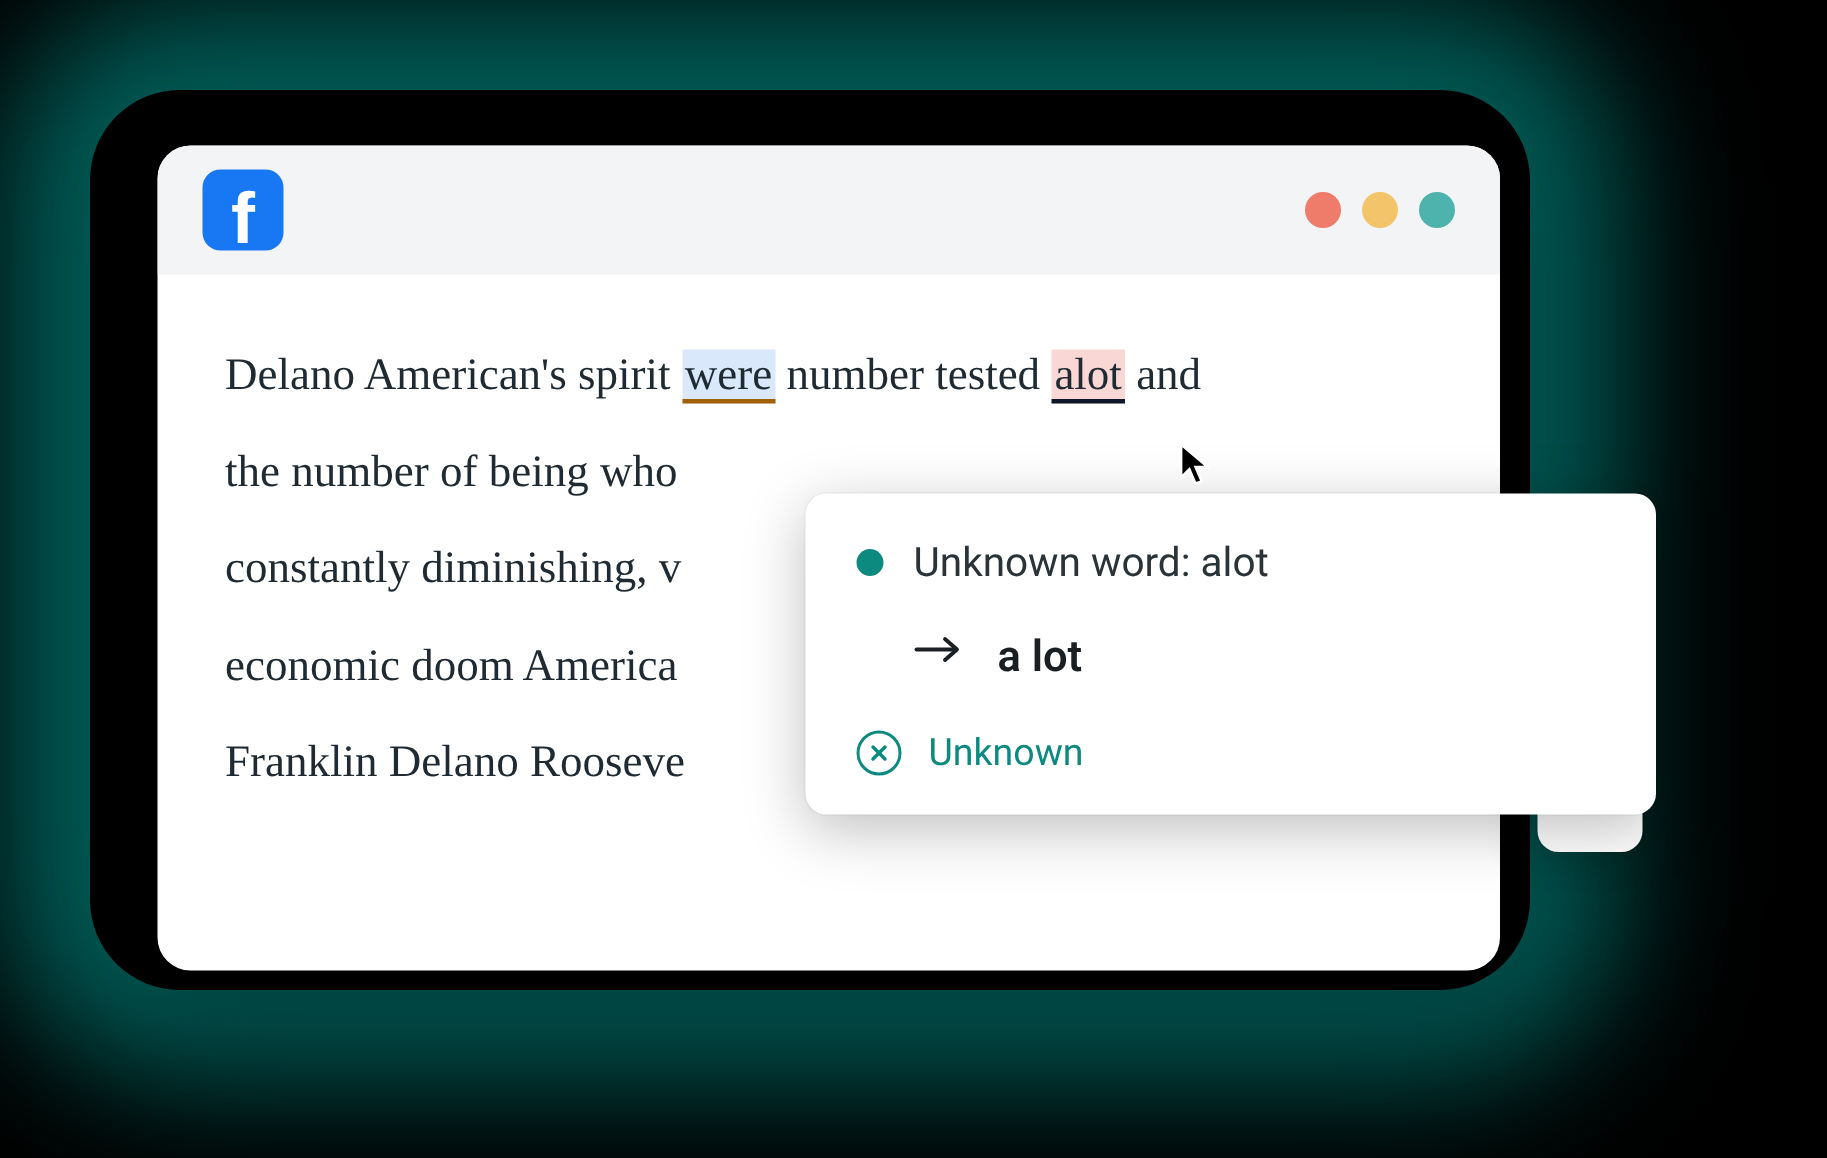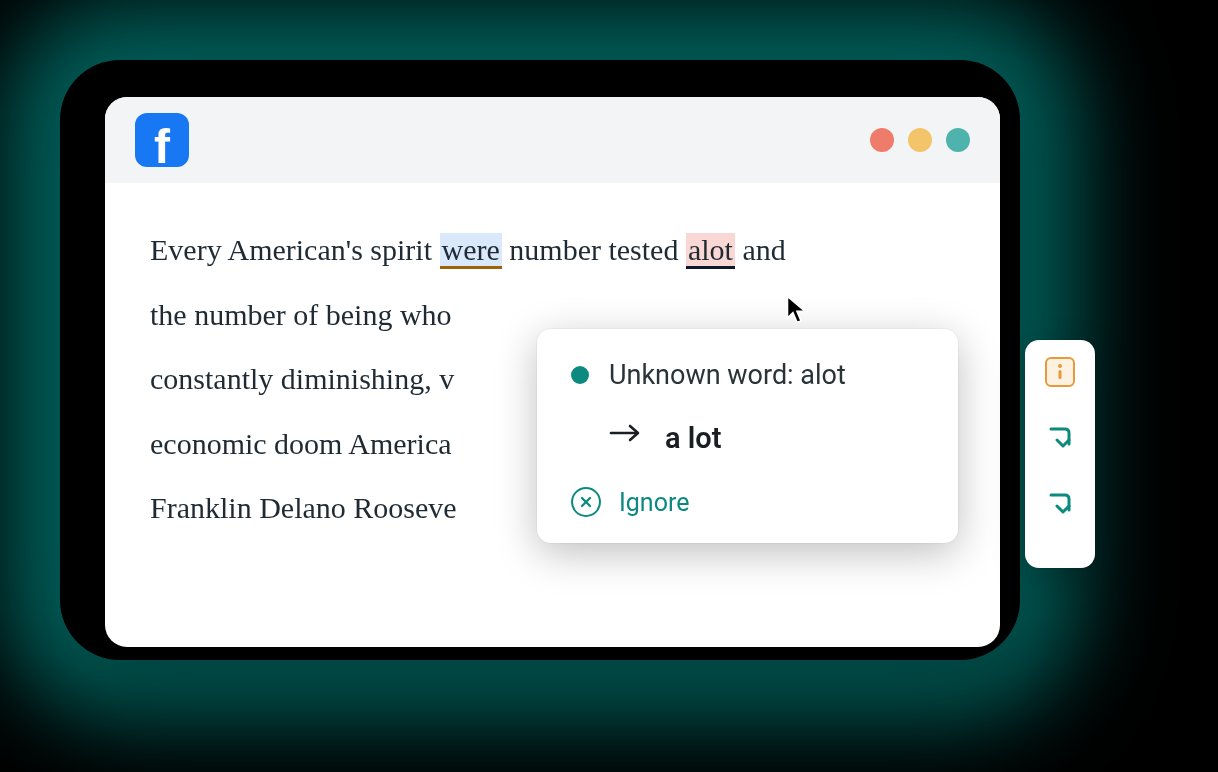--- a/index.html
+++ b/index.html
@@ -88,21 +88,21 @@
   .cursor-icon {
     position: absolute;
     left: 785px;
     top: 295px;
     z-index: 30;
   }
   .popup {
     position: absolute;
     left: 537px;
     top: 329px;
-    width: 421px;
+    width: 567px;
     background: #fff;
     border-radius: 14px;
     box-shadow: 0 10px 40px rgba(0,0,0,0.25), 0 0 0 1px rgba(0,0,0,0.03);
     z-index: 20;
     padding: 30px 34px 26px 34px;
   }
   .popup-title {
     display: flex;
     align-items: center;
     gap: 20px;
@@ -184,21 +184,21 @@
         <span>f</span>
       </div>
     <div class="dots">
       <div class="dot red"></div>
       <div class="dot yellow"></div>
       <div class="dot teal"></div>
     </div>
   </div>
   <div class="content">
     <div>
-      <span>Every American's spirit </span><span class="hl-blue">were</span><span> number tested </span><span class="hl-red">alot</span><span> and</span>
+      <span>Delano American's spirit </span><span class="hl-blue">were</span><span> number tested </span><span class="hl-red">alot</span><span> and</span>
     </div>
     <div>the number of being who</div>
     <div>constantly diminishing, v</div>
     <div>economic doom America</div>
     <div>Franklin Delano Rooseve</div>
   </div>
 </div>
 
 <svg class="cursor-icon" width="24" height="30" viewBox="0 0 16 22">
   <path d="M1 1 L1 17 L5 13 L8 20 L11 19 L8 12 L14 12 Z" fill="#000" stroke="#fff" stroke-width="1.2"></path>
@@ -216,21 +216,21 @@
     </svg>
     <span>a lot</span>
   </div>
   <div class="popup-ignore">
     <div class="ignore-icon">
       <svg width="14" height="14" viewBox="0 0 14 14">
         <line x1="3" y1="3" x2="11" y2="11" stroke="#0d8a7f" stroke-width="2.3" stroke-linecap="round"></line>
         <line x1="11" y1="3" x2="3" y2="11" stroke="#0d8a7f" stroke-width="2.3" stroke-linecap="round"></line>
       </svg>
     </div>
-    <span>Ignore</span>
+    <span>Unknown</span>
   </div>
 </div>
 
 <div class="sidebar">
   <div class="side-btn">
     <div class="side-info">
       <svg width="14" height="18" viewBox="0 0 14 18">
           <circle cx="7" cy="3" r="2" fill="#e69a3a"></circle>
           <rect x="5.5" y="7" width="3" height="9" rx="1.5" fill="#e69a3a"></rect>
         </svg>

